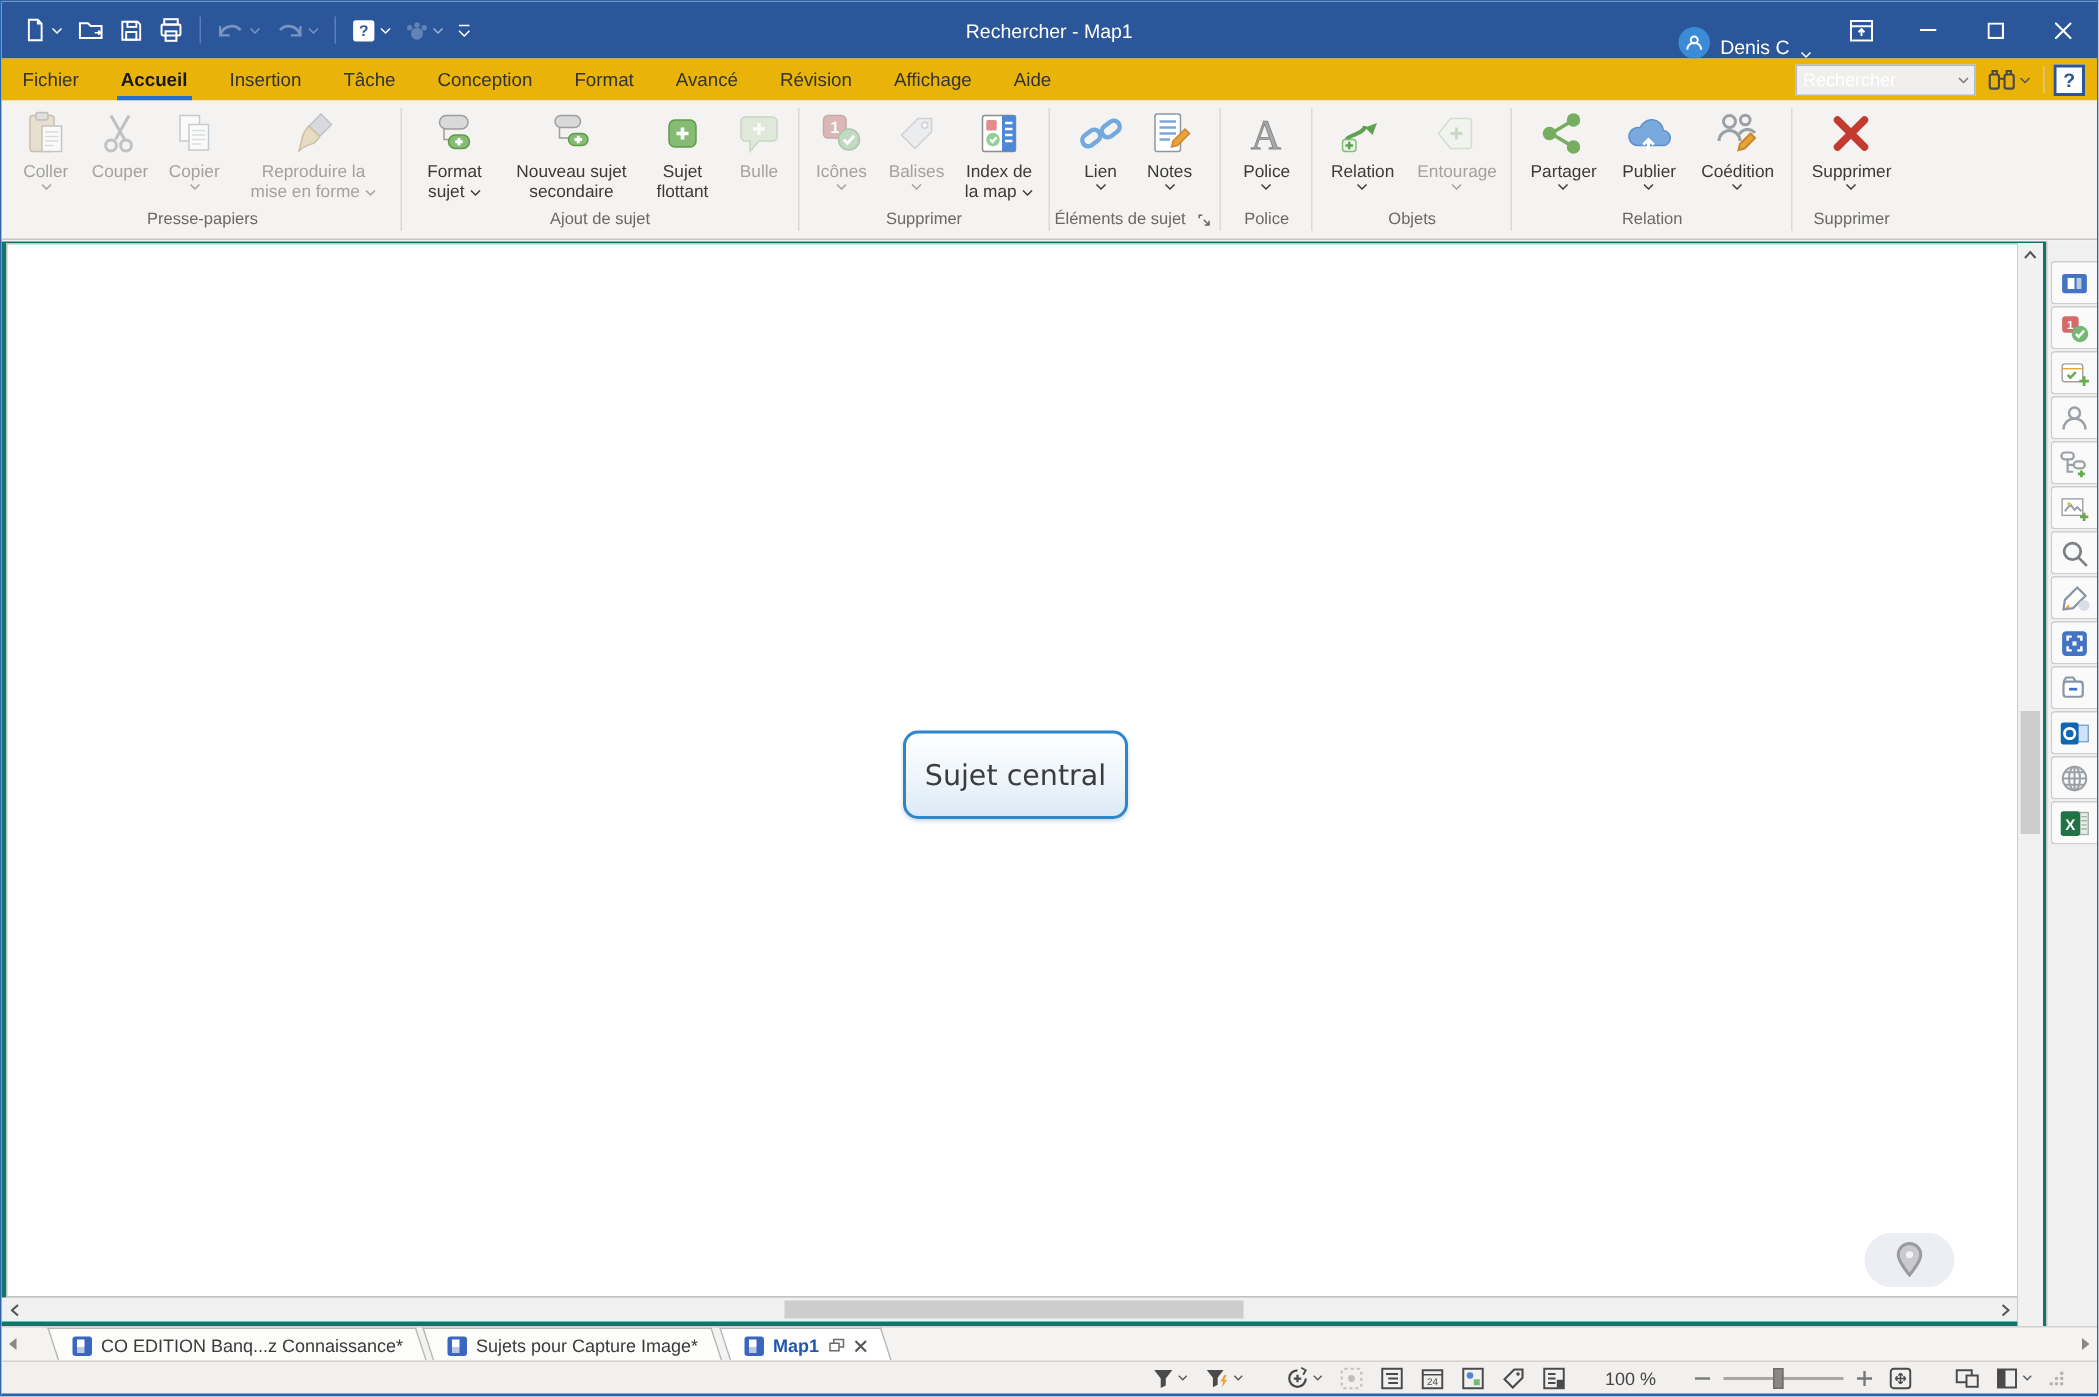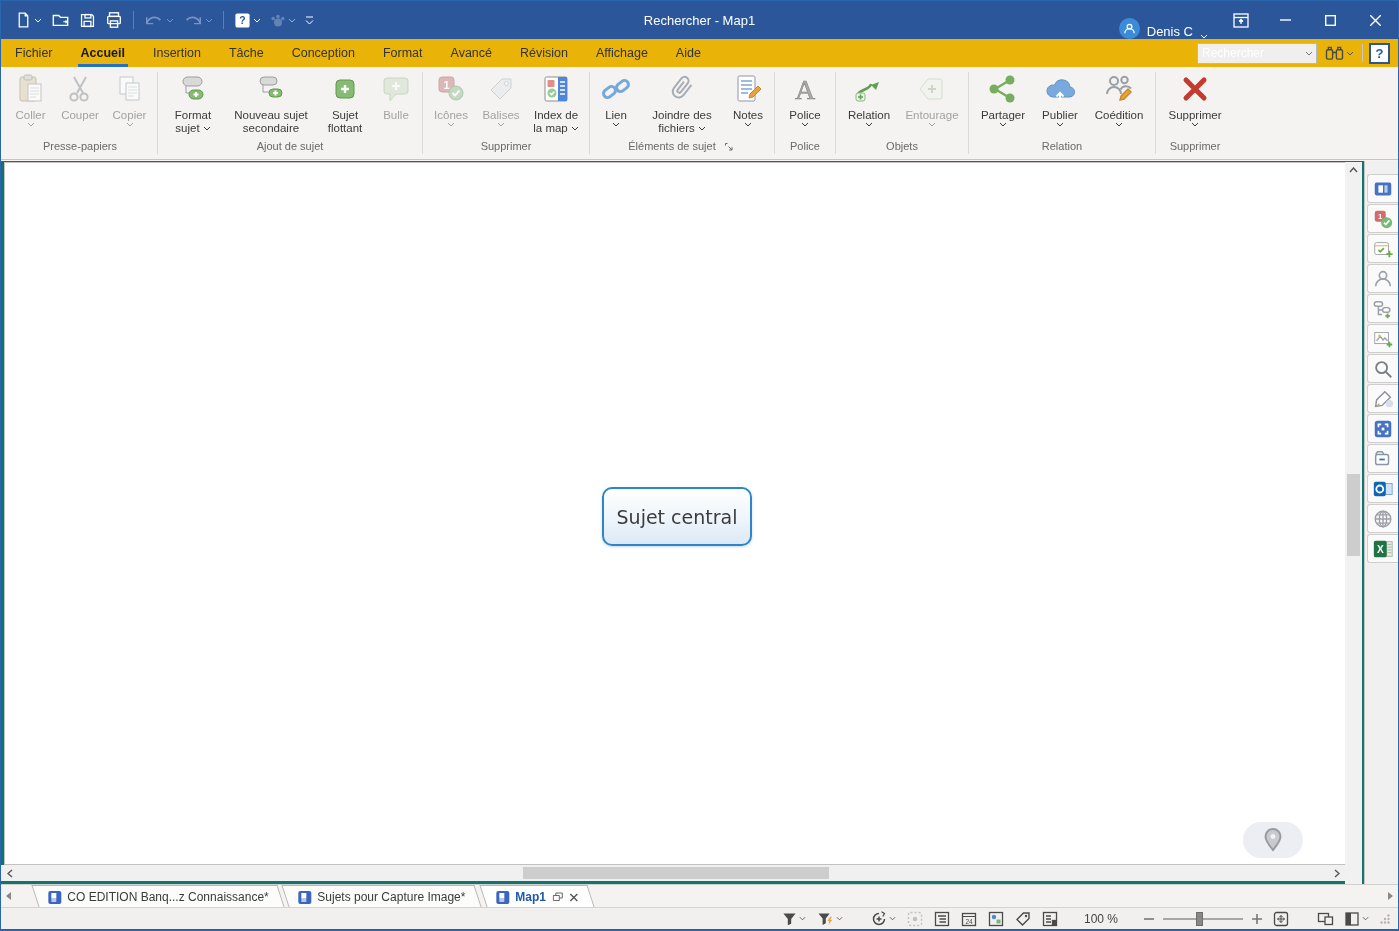--- a/index.html
+++ b/index.html
@@ -74,21 +74,21 @@
   .dtab{height:22px;display:flex;align-items:center;background:#fcfcfb;border:1px solid #b9b7b5;border-bottom:none;
         transform:skewX(18deg);margin-right:4px;padding:0 12px}
   .dtab .inner{transform:skewX(-18deg);display:flex;align-items:center;gap:6px;font-size:12px;color:#3a3a3a;white-space:nowrap}
   .dtab.active{background:#fff}
   .dtab.active .tlabel{color:#1f57ad;font-weight:bold}
   .dticon{width:13px;height:13px;background:#3a66c0;border-radius:2px;position:relative;flex:none}
   .dticon::after{content:"";position:absolute;left:3px;top:2px;width:5px;height:9px;background:linear-gradient(180deg,#fff 55%,#b9c6e4 55%)}
   .tspacer{flex:1}
 
   
-  .statusbar{position:absolute;left:0;top:906px;right:0;height:22px;background:#f1f0ee;border-top:1px solid #d5d3d1;display:flex;align-items:center;justify-content:flex-end;gap:7px;padding-right:6px;font-size:12px;color:#444}
+  .statusbar{position:absolute;left:0;top:906px;right:0;height:22px;background:#f1f0ee;border-top:1px solid #d5d3d1;display:flex;align-items:center;justify-content:flex-end;gap:7px;padding-right:20px;font-size:12px;color:#444}
   .stbtn{display:flex;align-items:center;gap:2px;padding:1px 2px}
   .stbtn.dis{opacity:.4}
   .zoomtrack{width:80px;height:2px;background:#a9a7a5;position:relative}
   .zoomthumb{position:absolute;left:33px;top:-6px;width:7px;height:14px;background:#8a8886;border:1px solid #6f6d6b}
   .stsep{width:10px}
   .bluefoot{position:absolute;left:0;top:928px;right:0;height:3px;background:#1f63b0}
 </style>
 </head>
 <body>
 
@@ -274,20 +274,33 @@
           <svg class="ic" viewBox="0 0 32 32">
               <rect x="6" y="4" width="13" height="17" fill="#fff" stroke="#9fb0c4"></rect>
               <rect x="12" y="10" width="13" height="17" fill="#fff" stroke="#9fb0c4"></rect>
               <path d="M14 14h9M14 17h9M14 20h9M14 23h6" stroke="#c7d2e0"></path>
             </svg>
           <span>Copier</span>
           <svg class="chv" width="8" height="5" viewBox="0 0 8 5">
               <polyline points="1,1 4,4 7,1" fill="none" stroke="currentColor"></polyline>
             </svg>
         </div>
+        <div class="rbtn dis" style="min-width:110px">
+          <svg class="ic" viewBox="0 0 32 32">
+              <path d="M21 3l7 7-9 9-7-7z" fill="#c2c9d2" stroke="#9aa3ae"></path>
+              <path d="M13 11l7 7c-3 7-9 4-14 10 3-7 1-11 7-17z" fill="#e8cc8f" stroke="#bb9c58"></path>
+            </svg>
+          <span>Reproduire la</span>
+          <span class="lrow">
+              <span>mise en forme</span>
+            <svg class="chv" width="8" height="5" viewBox="0 0 8 5">
+                <polyline points="1,1 4,4 7,1" fill="none" stroke="currentColor"></polyline>
+              </svg>
+            </span>
+        </div>
       </div>
       <div class="glrow">
           <span>Presse-papiers</span>
         </div>
     </div>
     <div class="gsep"></div>
 
     <div class="rgroup">
       <div class="rbtns">
         <div class="rbtn" style="min-width:64px">
@@ -389,32 +402,20 @@
       <div class="rbtns">
         <div class="rbtn" style="min-width:46px">
           <svg class="ic" viewBox="0 0 32 32" fill="none" stroke="#74a9dd" stroke-width="3">
               <rect x="3" y="15" width="13" height="8" rx="4" transform="rotate(-38 9.5 19)"></rect>
               <rect x="16" y="9" width="13" height="8" rx="4" transform="rotate(-38 22.5 13)"></rect>
             </svg>
           <span>Lien</span>
           <svg class="chv" width="8" height="5" viewBox="0 0 8 5">
               <polyline points="1,1 4,4 7,1" fill="none" stroke="currentColor"></polyline>
             </svg>
-        </div>
-        <div class="rbtn" style="min-width:86px">
-          <svg class="ic" viewBox="0 0 32 32" fill="none" stroke="#a7adb5" stroke-width="2">
-              <path d="M21 7v13a6 6 0 0 1-12 0V8a4 4 0 0 1 8 0v11a2 2 0 0 1-4 0V9" transform="rotate(38 16 16)"></path>
-            </svg>
-          <span>Joindre des</span>
-          <span class="lrow">
-              <span>fichiers</span>
-            <svg class="chv" width="8" height="5" viewBox="0 0 8 5">
-                <polyline points="1,1 4,4 7,1" fill="none" stroke="currentColor"></polyline>
-              </svg>
-            </span>
         </div>
         <div class="rbtn" style="min-width:46px">
           <svg class="ic" viewBox="0 0 32 32">
               <rect x="6" y="3" width="17" height="25" rx="1.5" fill="#fff" stroke="#8d96a3"></rect>
               <path d="M9 8h11M9 12h11M9 16h11M9 20h7" stroke="#7ea6d6" stroke-width="1.6"></path>
               <path d="M18 21l8-8 3 3-8 8-4 1z" fill="#e8a33d" stroke="#c9882a"></path>
             </svg>
           <span>Notes</span>
           <svg class="chv" width="8" height="5" viewBox="0 0 8 5">
               <polyline points="1,1 4,4 7,1" fill="none" stroke="currentColor"></polyline>

